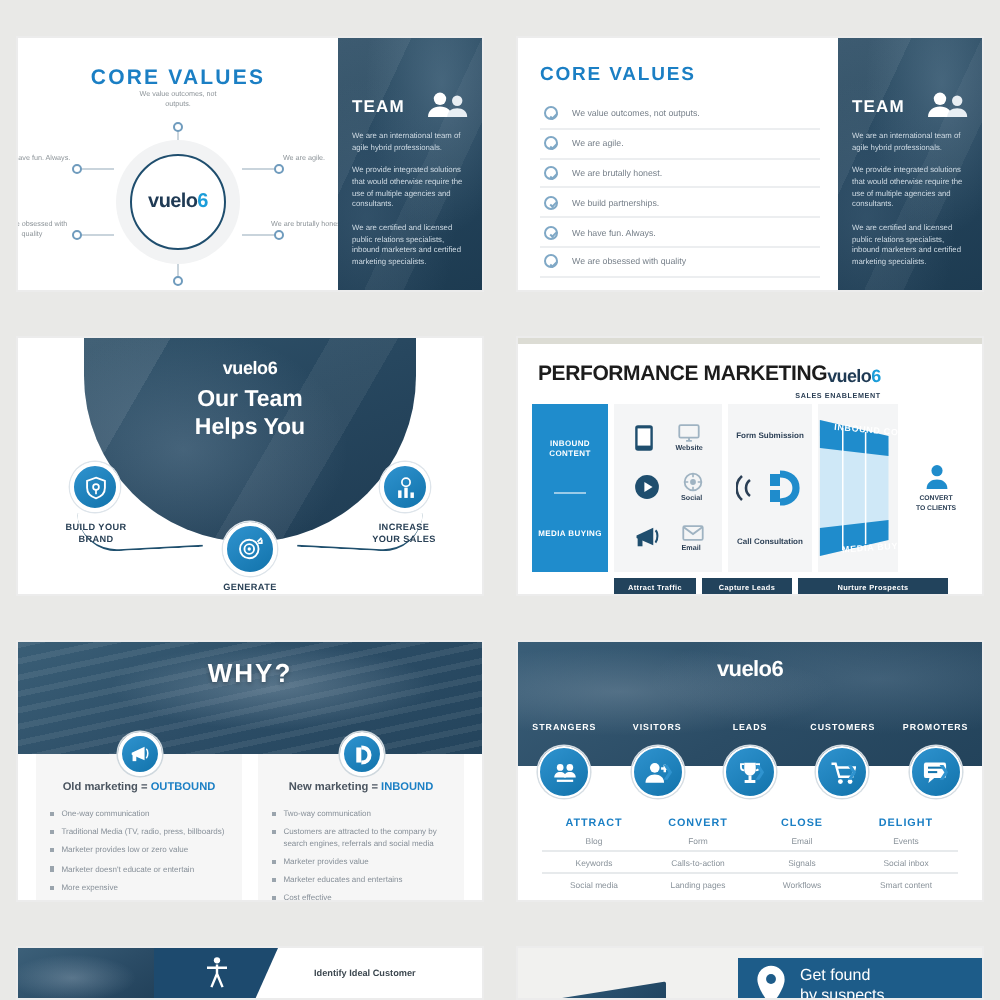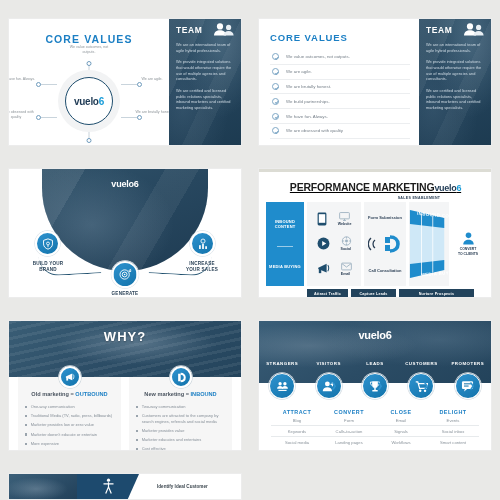--- a/index.html
+++ b/index.html
@@ -42,21 +42,21 @@
 
   
   .team-panel { width:72px; flex:0 0 72px; position:relative;
     background:linear-gradient(160deg,#2e4f66 0%,#24445c 45%,#1d3b51 100%); }
   .team-panel:after { content:""; position:absolute; inset:0;
     background:
       radial-gradient(ellipse at 72% 18%, rgba(140,170,190,.30), transparent 52%),
       radial-gradient(ellipse at 20% 72%, rgba(90,120,145,.28), transparent 55%),
       linear-gradient(115deg, rgba(255,255,255,.07) 0 28%, transparent 28% 55%, rgba(255,255,255,.05) 55% 70%, transparent 70%);
   }
-  .team-inner { position:relative; z-index:2; padding:4px 7px; }
+  .team-inner { position:relative; z-index:2; padding:27px 7px; }
   .team-head { display:flex; align-items:center; justify-content:space-between; }
   .team-title { color:#fff; font-weight:bold; font-size:8.5px; letter-spacing:.6px; }
   .team-p { color:#cfdbe4; font-size:3.9px; line-height:1.45; margin-top:6px; }
 
   
   .s2 { display:flex; }
   .s2-left { flex:1 1 auto; padding:13px 9px 6px 11px; }
   .s2-title { color:#1b7fc4; font-weight:bold; font-size:9.5px;
     letter-spacing:.9px; margin-bottom:7px; }
   .cv-row { display:flex; align-items:center; gap:7px; padding:3.4px 0 3.4px 2px;
@@ -85,22 +85,22 @@
     background:linear-gradient(145deg,#2f93cf,#1273ab);
     border:2px solid #fff; box-shadow:0 0 0 .7px #dde4ea;
     display:flex; align-items:center; justify-content:center; color:#fff; }
   .node-cap { position:absolute; text-align:center; font-size:4.6px;
     font-weight:bold; color:#2b4257; line-height:1.3; width:62px; letter-spacing:.2px; }
   .curve { position:absolute; border-bottom:1.1px solid #20506e; }
 
   
   .s4 { padding:8px 7px 5px 7px; position:relative; }
   .s4-bar { position:absolute; left:0; top:0; width:100%; height:3px; background:#dcdcd4; }
-  .s4-head { display:flex; justify-content:center; align-items:flex-end;
-    padding:4px 2px 0 3px;text-decoration:underline; }
+  .s4-head { display:flex; justify-content:flex-start; align-items:flex-end;
+    padding:4px 2px 0 3px; }
   .s4-title { font-size:10.5px; font-weight:bold; color:#1c1c1c; letter-spacing:-.2px; }
   .s4-logo { font-size:9px; font-weight:bold; color:#1f3a54; letter-spacing:-.3px; }
   .s4-logo i { color:#1b9dd9; font-style:normal; }
   .se-label { text-align:center; font-size:3.6px; font-weight:bold;
     color:#2b3f55; letter-spacing:.3px; margin:3px 0 2px 0; padding-left:88px; }
   .cols { display:flex; gap:3px; height:84px; }
   .col { position:relative; }
   .col-a { width:38px; background:#1f8ccc; color:#fff;
     display:flex; flex-direction:column; align-items:center;
     justify-content:space-around; padding:8px 2px; }
@@ -299,20 +299,24 @@
         </div>
       </div>
     </div>
   </div>
 
   <div class="cell">
     <div class="slide s3">
       <div class="dome">
         <div class="dome-t">
           <div class="dome-logo">vuelo6</div>
+          <div class="dome-h">
+            <span>Our Team</span><br>
+            <span>Helps You</span>
+          </div>
         </div>
       </div>
 
       <div class="curve" style="left:30px;top:86px;width:62px;height:20px;border-radius:0 0 0 40px;transform:rotate(-3deg);"></div>
       <div class="curve" style="right:30px;top:86px;width:62px;height:20px;border-radius:0 0 40px 0;transform:rotate(3deg);"></div>
 
       <div class="circ" style="left:26px;top:62px;width:25px;height:25px;">
         <svg width="12" height="12" viewBox="0 0 14 14">
           <path d="M7 1 12.2 2.8v4.1c0 3-2.2 5.2-5.2 6.1-3-0.9-5.2-3.1-5.2-6.1V2.8z" fill="none" stroke="#fff" stroke-width="1.1"></path>
           <circle cx="7" cy="6.4" r="1.7" fill="none" stroke="#fff" stroke-width="1"></circle>
@@ -641,14 +645,29 @@
           <circle cx="7" cy="2.2" r="1.7" fill="#fff"></circle>
           <path d="M7 4.4v5M1.6 6.2h10.8M7 9.4 4 16.6M7 9.4l3 7.2" stroke="#fff" stroke-width="1.3" fill="none"></path>
         </svg>
       </div>
       <div class="s7-rest">
         <span>Identify Ideal Customer</span>
       </div>
     </div>
   </div>
 
+  <div class="cell" style="padding-bottom:0;">
+    <div class="slide s8">
+      <div class="s8-card"></div>
+      <div class="s8-banner">
+        <svg width="17" height="22" viewBox="0 0 18 23">
+          <path d="M9 .8c4 0 7.2 3.2 7.2 7.2 0 5.4-7.2 14-7.2 14S1.8 13.4 1.8 8C1.8 4 5 .8 9 .8z" fill="#fff"></path>
+          <circle cx="9" cy="7.8" r="2.6" fill="#1d5c89"></circle>
+        </svg>
+        <div class="bt">
+          <span>Get found</span><br>
+          <span>by suspects</span>
+        </div>
+      </div>
+    </div>
+  </div>
 
 </div>
 
 </body></html>

